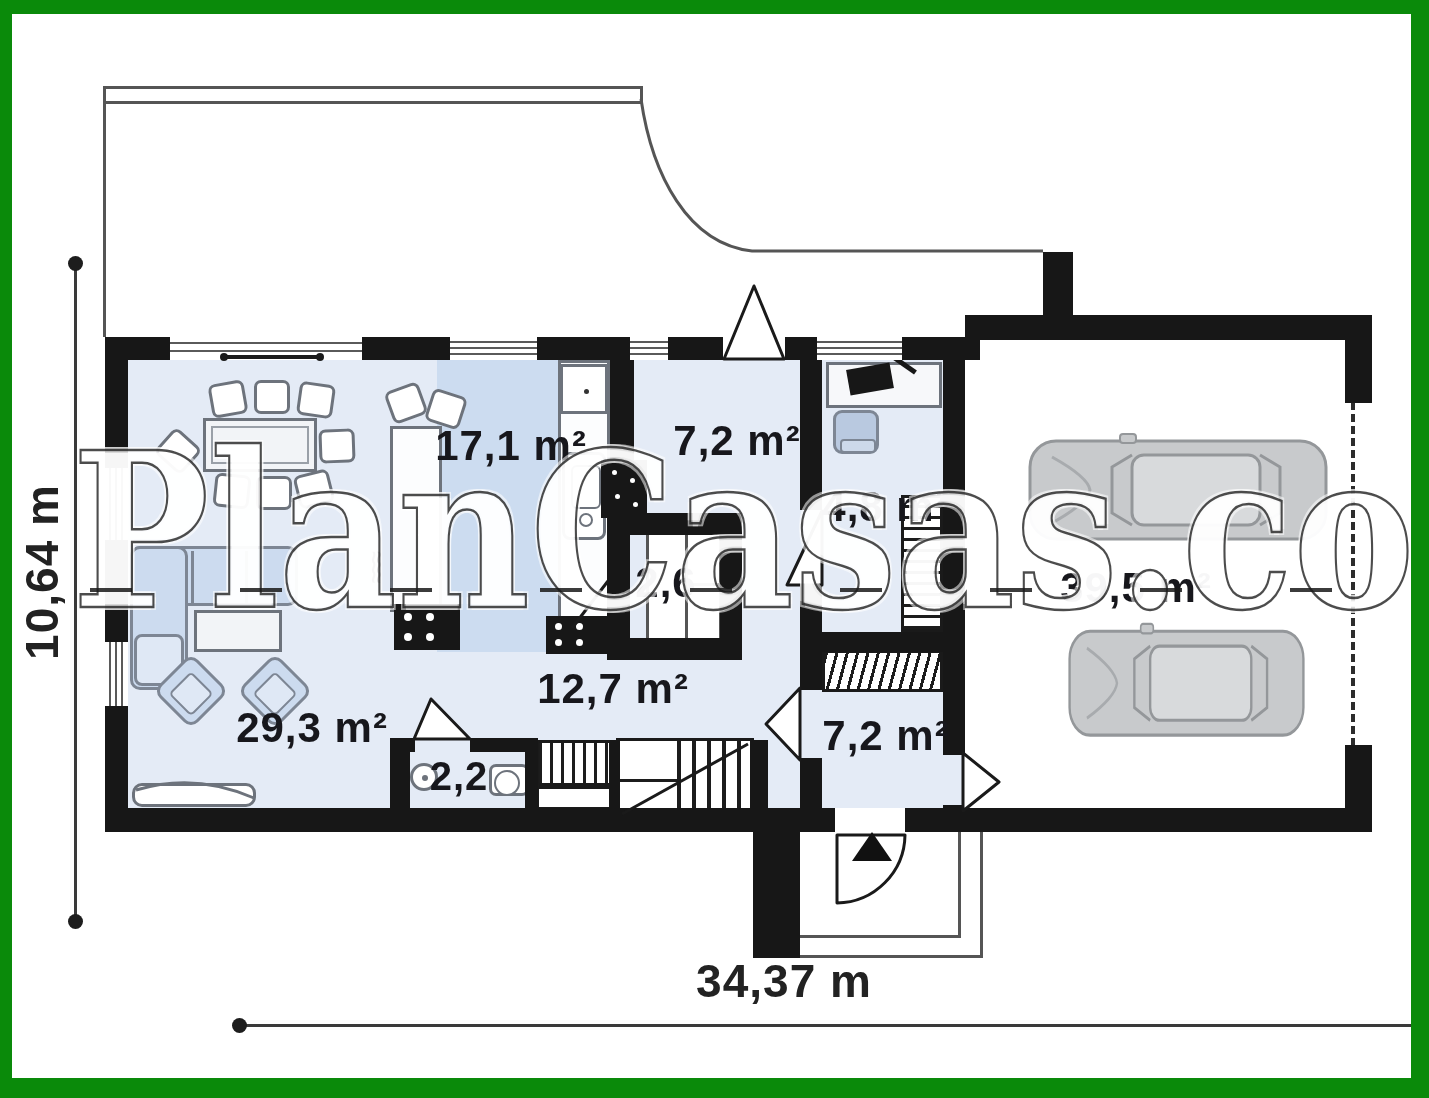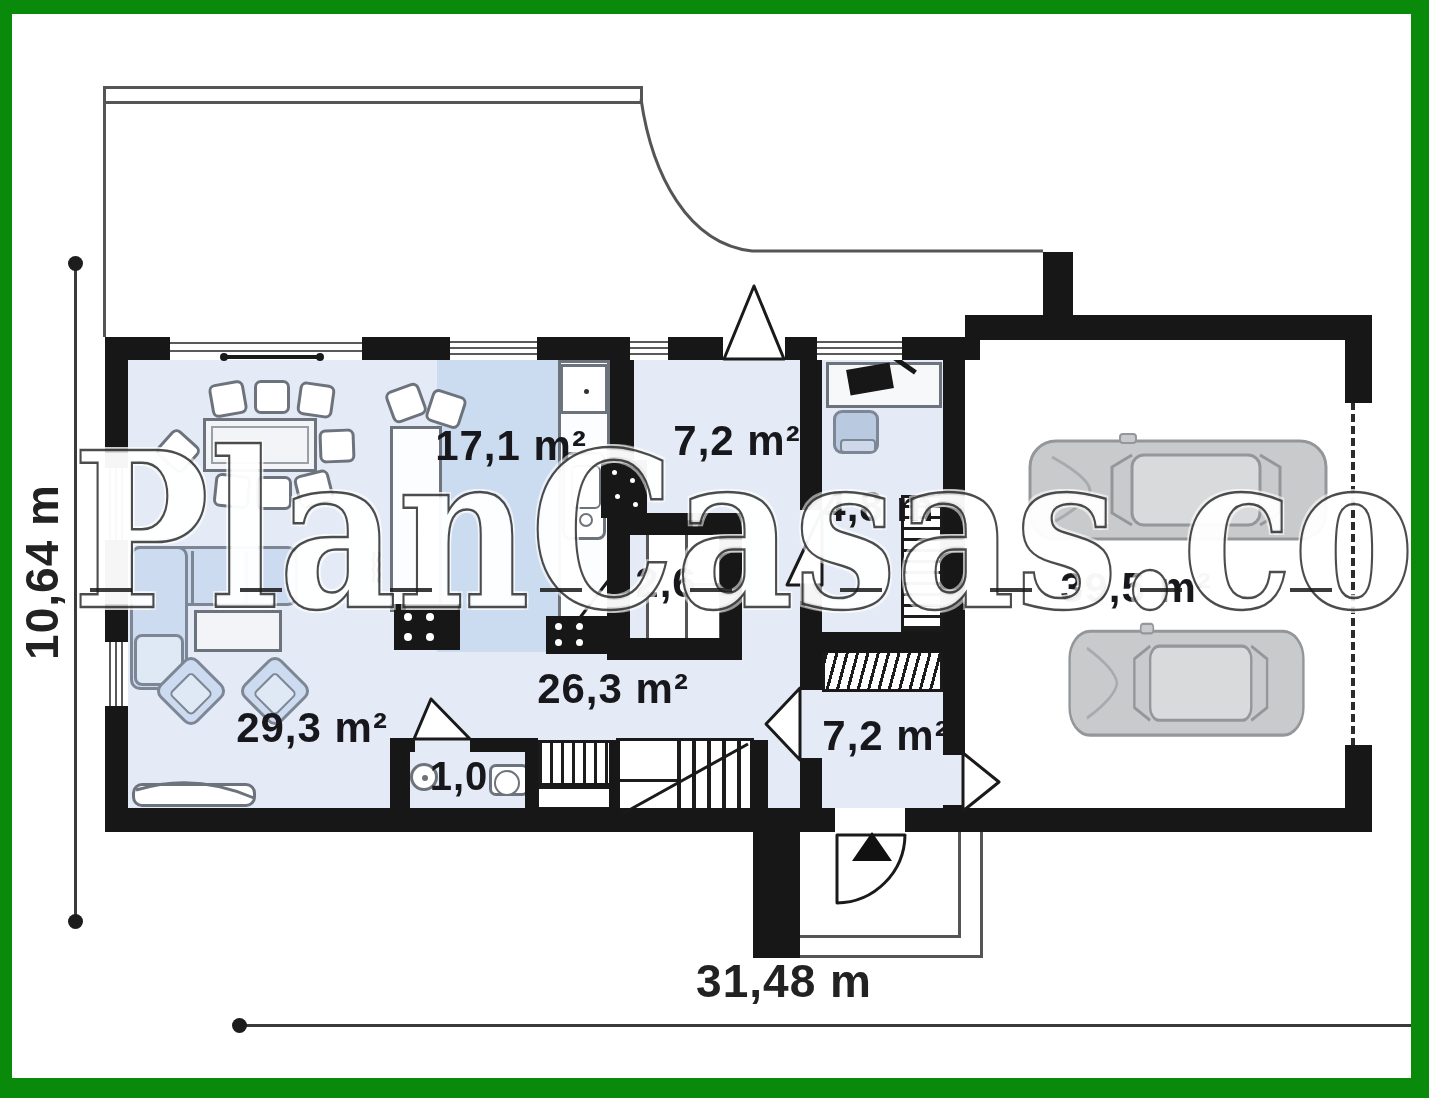--- a/index.html
+++ b/index.html
@@ -271,34 +271,34 @@
     <g>
       <use href="#carT" transform="translate(1068,627) scale(0.79,1.06)"></use>
     </g>
   </svg>
 
   <div class="lbl" style="left:312px;top:728px;">29,3 m²</div>
   <div class="lbl" style="left:511px;top:446px;">17,1 m²</div>
   <div class="lbl" style="left:737px;top:441px;">7,2 m²</div>
   <div class="lbl" style="left:886px;top:507px;">4,8 m²</div>
   <div class="lbl" style="left:666px;top:583px;">2,6</div>
-  <div class="lbl" style="left:613px;top:689px;">26,3 m²</div>
-  <div class="lbl" style="left:459px;top:776px;font-size:40px;">1,0</div>
+  <div class="lbl" style="left:613px;top:689px;">12,7 m²</div>
+  <div class="lbl" style="left:459px;top:776px;font-size:40px;">2,2</div>
   <div class="lbl" style="left:886px;top:736px;">7,2 m²</div>
   <div class="lbl" style="left:1136px;top:588px;">39,5 m²</div>
 
   <div class="ln" style="left:74px;top:263px;width:3px;height:659px;background:#3a3a3a;z-index:20;"></div>
   <div class="ddot" style="left:68px;top:256px;"></div>
   <div class="ddot" style="left:68px;top:914px;"></div>
   <div class="lbl dim dimV" style="left:42px;top:572px;">10,64 m</div>
 
   <div class="ln" style="left:239px;top:1024px;width:1183px;height:3px;background:#3a3a3a;z-index:20;"></div>
   <div class="ddot" style="left:232px;top:1018px;"></div>
   <div class="ddot" style="left:1414px;top:1018px;"></div>
-  <div class="lbl dim" style="left:784px;top:981px;">31,48 m</div>
+  <div class="lbl dim" style="left:784px;top:981px;">34,37 m</div>
 
   <div id="wm">PlanCasas.com</div>
   <div id="wmline"></div>
 
   <div class="gb" style="left:0;top:0;width:1429px;height:14px;"></div>
   <div class="gb" style="left:0;top:0;width:12px;height:1098px;"></div>
   <div class="gb" style="left:1411px;top:0;width:18px;height:1098px;"></div>
   <div class="gb" style="left:0;top:1078px;width:1429px;height:20px;"></div>
 </div>
 

